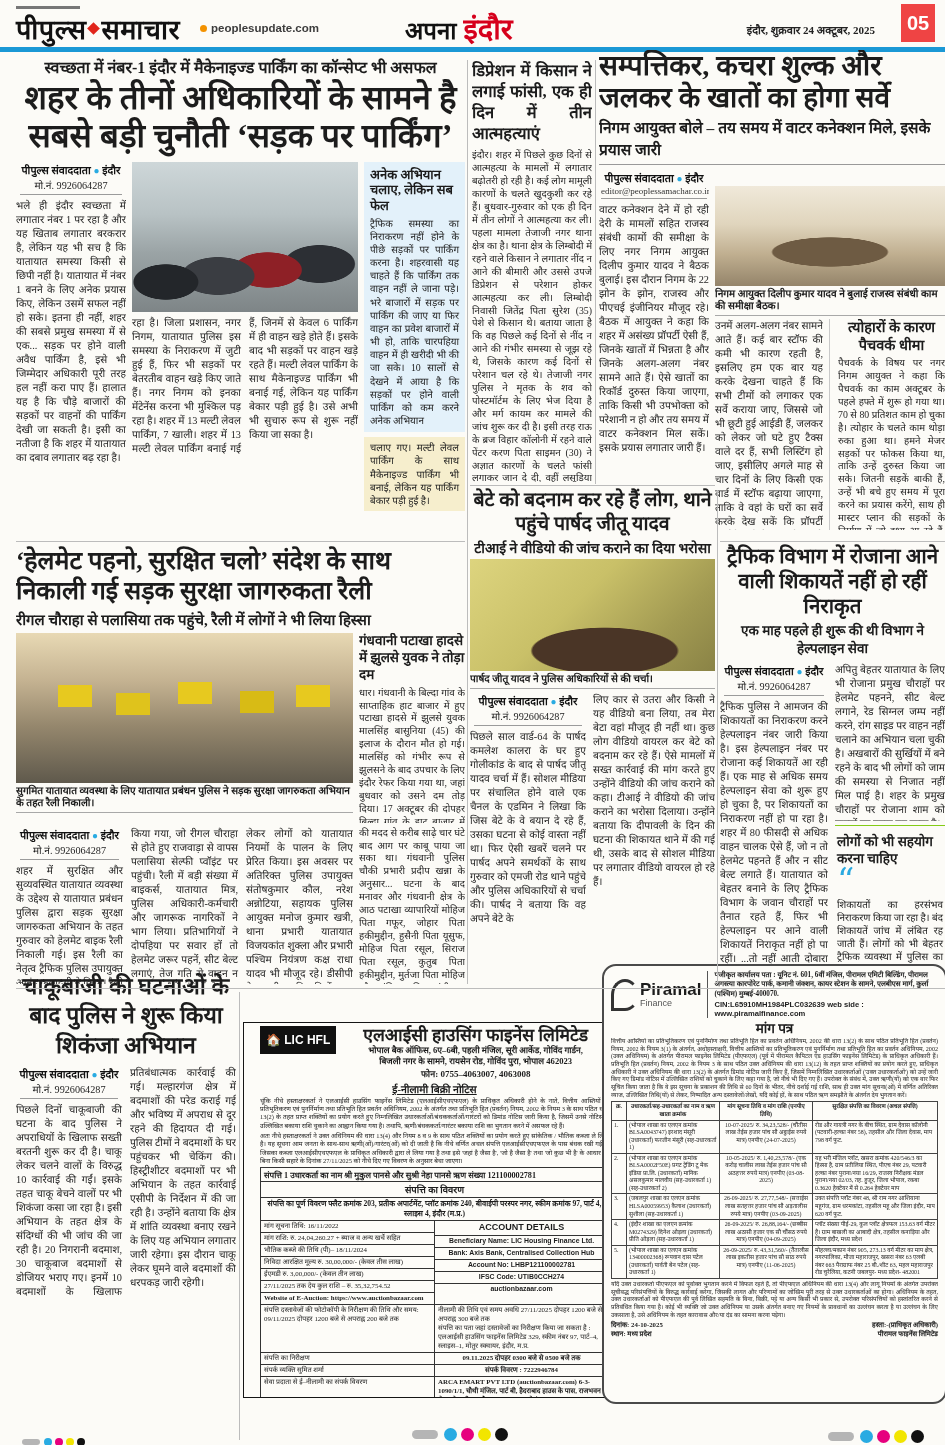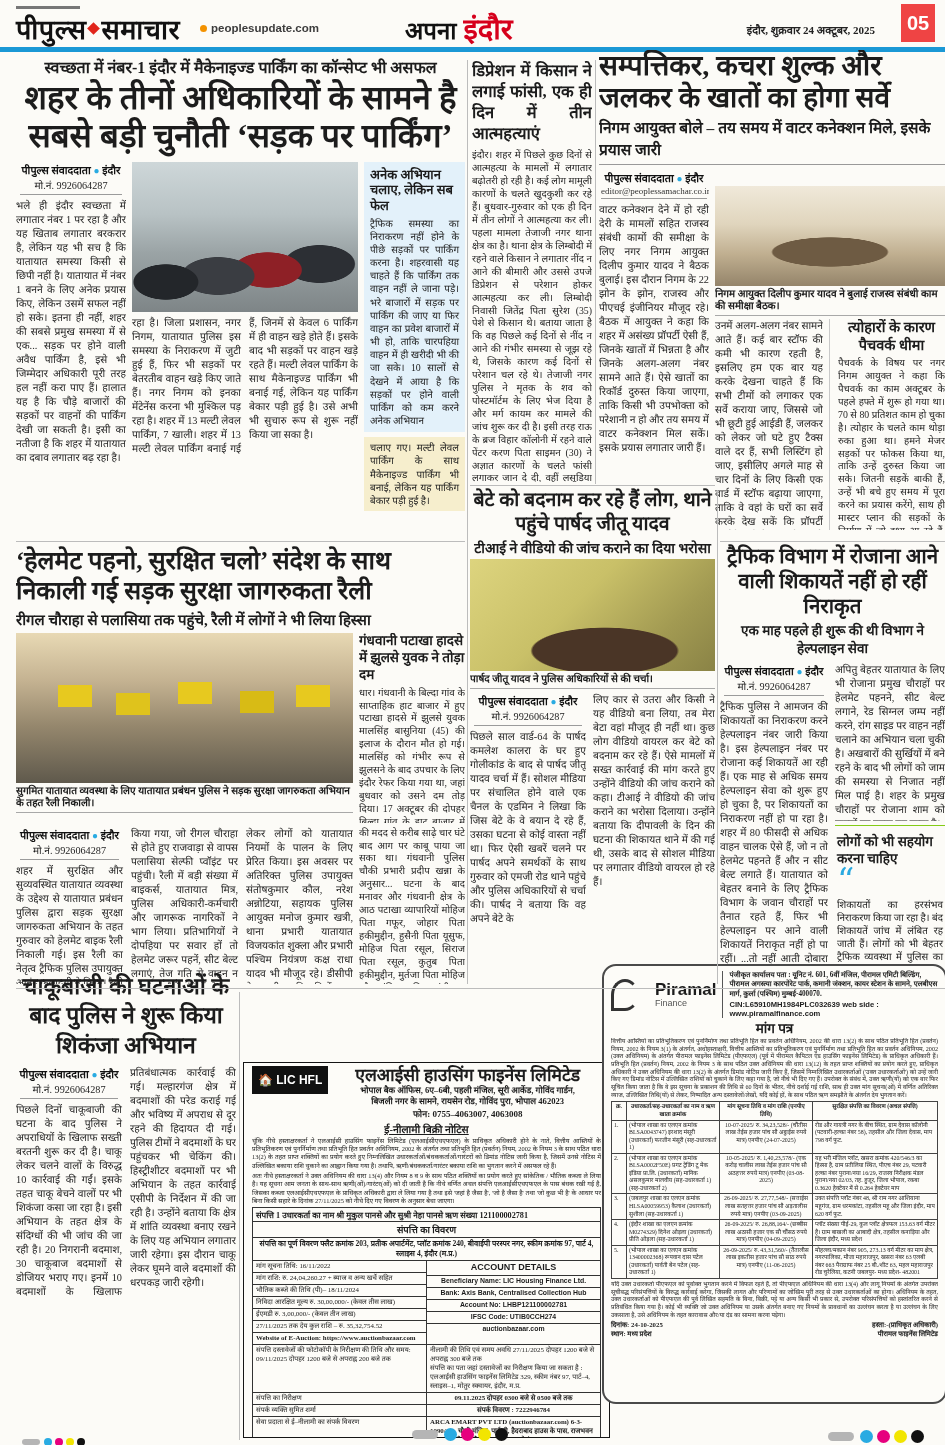--- a/index.html
+++ b/index.html
@@ -65,21 +65,21 @@
     radial-gradient(ellipse 95px 24px at 50% 66%, #6e5b43 60%, rgba(0,0,0,0) 62%),
     linear-gradient(180deg,#f0e9da 0%,#e0d5bd 38%,#c0af90 68%,#94846a 100%);}
   .ph-rally{background:linear-gradient(180deg,#e8d9b4 0%,#c4b291 32%,#95876d 62%,#5f594c 100%);}
   .ph-rally::before{content:"";position:absolute;left:42px;top:52px;width:34px;height:22px;background:#e7c91f;
     box-shadow:58px 8px 0 #dfc31c,120px -3px 0 #e7c91f,182px 6px 0 #d8bb15,238px 0 0 #e7c91f;}
   .ph-police{background:
     radial-gradient(ellipse 120px 38px at 55% 82%, #4a3526 60%, rgba(0,0,0,0) 62%),
     linear-gradient(135deg,#ddd47e 0%,#c9c068 42%,#a29a52 75%,#8a8346 100%);}
   .caption{font-weight:bold;font-size:10.2px;padding:2px 0 3px;border-bottom:1px solid #a8a8a8;line-height:1.2;}
   
-  .lic{border:1.5px solid #151515;background:#fdfcf8;padding:3px 8px;font-family:"Liberation Serif",serif;margin-top:40px;}
+  .lic{border:1.5px solid #151515;background:#fdfcf8;padding:3px 16px;font-family:"Liberation Serif",serif;}
   .lic-head{display:flex;gap:6px;align-items:flex-start;}
   .lic-logo{border:1.5px solid #111;background:#111;color:#fff;font-family:"Liberation Sans",sans-serif;
             font-weight:bold;font-size:12px;padding:6px 5px;white-space:nowrap;}
   .lic-title{font-size:17.5px;font-weight:bold;text-align:center;line-height:1.1;}
   .lic-addr{font-size:8.6px;font-weight:bold;text-align:center;line-height:1.25;}
   .lic-phone{font-size:9px;font-weight:bold;text-align:center;}
   .lic-notice{font-size:10.5px;font-weight:bold;text-align:center;text-decoration:underline;margin:2px 0 1px;}
   .lic-para{font-size:6.4px;line-height:1.3;text-align:justify;color:#222;}
   .lic-bor{font-size:8.2px;font-weight:bold;border:1px solid #333;border-bottom:none;padding:1px 3px;margin-top:2px;}
   .lic-sec{font-size:9.5px;font-weight:bold;text-align:center;border:1px solid #333;border-bottom:none;padding:1px 0;}
@@ -89,21 +89,21 @@
   .lic-grid .rcol{width:50%;}
   .lcell{border-bottom:1px solid #333;padding:1px 3px;font-size:6.9px;line-height:1.3;}
   .lcell:last-child{border-bottom:none;}
   .lic-acct-t{font-weight:bold;font-size:9px;text-align:center;font-family:"Liberation Sans",sans-serif;}
   .lic-acct{font-weight:bold;text-align:center;font-family:"Liberation Sans",sans-serif;font-size:6.9px;}
   .lic-pair{display:flex;border:1px solid #333;border-top:none;}
   .lic-pair .pl{width:50%;border-right:1px solid #333;padding:1px 3px;font-size:6.9px;line-height:1.3;}
   .lic-pair .pr{width:50%;padding:1px 3px;font-size:6.9px;line-height:1.3;text-align:center;font-weight:bold;}
   .piramal{border:2px solid #4a4a4a;border-radius:14px;background:#fdfcf8;padding:5px 7px;}
   .pir-head{display:flex;gap:6px;align-items:stretch;}
-  .pir-logo{display:flex;align-items:center;gap:16px;border-right:1.5px solid #555;padding-right:6px;}
+  .pir-logo{display:flex;align-items:center;gap:1px;border-right:1.5px solid #555;padding-right:6px;}
   .pir-swirl{width:22px;height:26px;border:3px solid #333;border-radius:50% 50% 50% 0;border-right-color:transparent;}
   .pir-b1{font-family:"Liberation Sans",sans-serif;font-weight:bold;font-size:17px;line-height:1;}
   .pir-b2{font-family:"Liberation Sans",sans-serif;font-size:9px;color:#555;}
   .pir-addr{font-size:7.2px;font-weight:bold;line-height:1.3;}
   .pir-cin{font-size:7.6px;font-weight:bold;font-family:"Liberation Sans",sans-serif;margin-top:1px;}
   .pir-title{font-size:13.5px;font-weight:bold;text-align:center;margin:1px 0;}
   .pir-intro{font-size:6.1px;line-height:1.26;text-align:justify;max-height:78px;overflow:hidden;}
   .pir-table{border:1px solid #444;margin-top:2px;}
   .pir-tr{display:flex;border-bottom:1px solid #444;}
   .pir-tr:last-child{border-bottom:none;}

